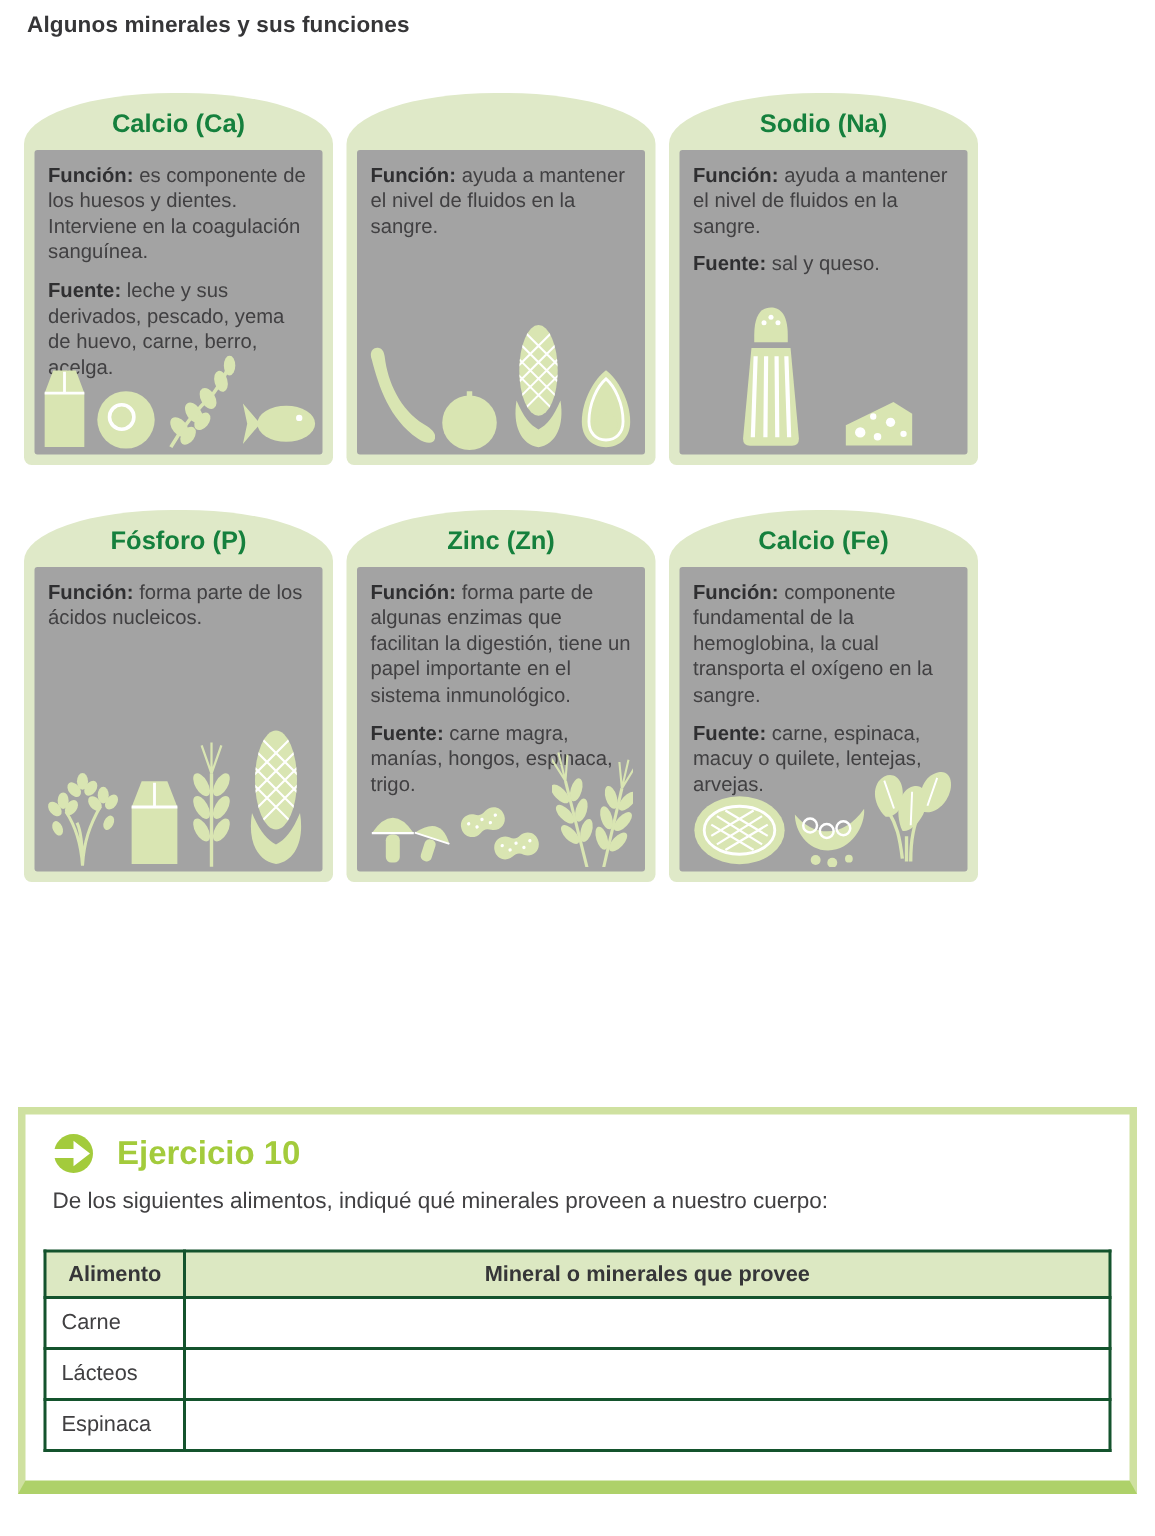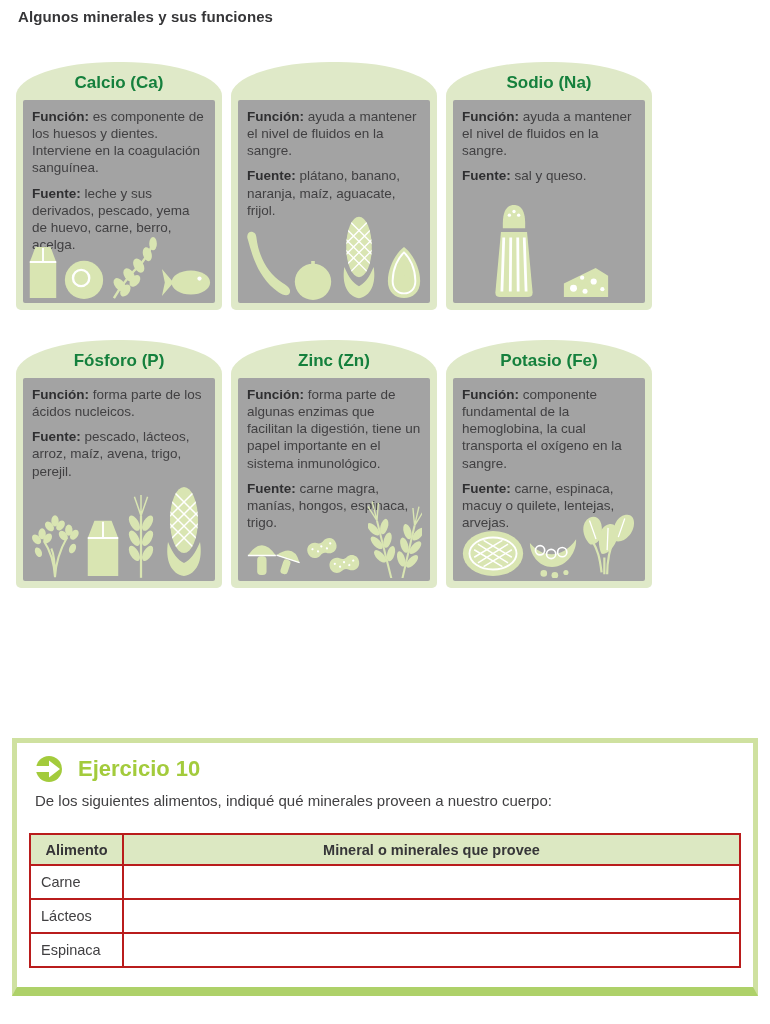--- a/index.html
+++ b/index.html
@@ -44,21 +44,21 @@
     border:5px solid #cfe1a0;border-bottom:9px solid #aed169;
   }
   .exercise-header{display:flex;align-items:center;gap:15px;margin:12px 0 0 18px;}
   .exercise-icon{width:28px;height:28px;display:block;}
   .exercise-title{font-size:22px;font-weight:bold;color:#a3cb3c;}
   .exercise-instruction{margin:9px 0 0 18px;font-size:15px;color:#414042;}
   table.fill-table{
     border-collapse:collapse;margin:24px 12px 0 12px;width:calc(100% - 24px);
     table-layout:fixed;
   }
-  table.fill-table th, table.fill-table td{border:2px solid #b91c1c;}
+  table.fill-table th, table.fill-table td{border:2px solid #14532d;}
   table.fill-table th{
     background:#dce8c2;height:29px;font-size:14.5px;font-weight:bold;color:#363638;
     text-align:center;padding:0 6px;
   }
   table.fill-table td{height:32px;background:#fff;font-size:14.5px;color:#414042;padding:0 10px;}
   .col-alimento{width:93px;}
 </style>
 </head>
 <body>
 
@@ -95,21 +95,20 @@
           <path d="M14 20 L2 6 L5 20 L2 34 Z"></path>
           <circle cx="41" cy="16" r="2.2" fill="#fff"></circle>
         </svg>
       </div>
     </div>
   </article>
 
   <article class="card">
     <div class="card-body">
       <p class="card-p"><b>Función:</b> <span>ayuda a mantener el nivel de fluidos en la sangre.</span></p>
-      <p class="card-p"><b>Fuente:</b> <span>plátano, banano, naranja, maíz, aguacate, frijol.</span></p>
       <div class="card-icons">
         <svg class="ic" width="46" height="71" viewBox="0 0 48 74">
           <path d="M9 3 C5 2 2 6 4 11 C9 30 16 52 36 66 C42 70 47 70 48 66 C49 62 45 59 40 56 C24 46 15 27 13 9 C12.5 5 11 3.5 9 3 Z"></path>
         </svg>
         <svg class="ic" width="42" height="40" viewBox="0 0 46 44">
           <circle cx="23" cy="24" r="20"></circle>
           <path d="M21 1 h4 v5 h-4 Z"></path>
         </svg>
         <svg class="ic" width="46" height="86" viewBox="0 0 50 94">
           <defs>
@@ -155,21 +154,20 @@
           <circle cx="22" cy="13" r="2.2" fill="#fff"></circle>
         </svg>
       </div>
     </div>
   </article>
 
   <article class="card">
     <div class="card-title">Fósforo (P)</div>
     <div class="card-body">
       <p class="card-p"><b>Función:</b> <span>forma parte de los ácidos nucleicos.</span></p>
-      <p class="card-p"><b>Fuente:</b> <span>pescado, lácteos, arroz, maíz, avena, trigo, perejil.</span></p>
       <div class="card-icons">
         <svg class="ic" width="52" height="70" viewBox="0 0 56 76">
           <path d="M28 75 C27 60 24 48 16 36 M28 75 C29 58 33 46 41 32 M28 75 C28 60 27 50 24 44" fill="none" stroke="#d9e5b2" stroke-width="2.2"></path>
           <g>
               <ellipse cx="14" cy="28" rx="4" ry="6"></ellipse>
               <ellipse cx="8" cy="34" rx="4" ry="6" transform="rotate(-40 8 34)"></ellipse>
               <ellipse cx="20" cy="33" rx="4" ry="6" transform="rotate(35 20 33)"></ellipse>
             </g>
           <g>
               <ellipse cx="28" cy="14" rx="4" ry="6"></ellipse>
@@ -272,21 +270,21 @@
             <ellipse cx="44" cy="53" rx="4" ry="8.5" transform="rotate(30 44 53)"></ellipse>
             <ellipse cx="32" cy="68" rx="4" ry="8.5" transform="rotate(-30 32 68)"></ellipse>
             <ellipse cx="44" cy="68" rx="4" ry="8.5" transform="rotate(30 44 68)"></ellipse>
           </g>
         </svg>
       </div>
     </div>
   </article>
 
   <article class="card">
-    <div class="card-title">Potasio (Fe)</div>
+    <div class="card-title">Calcio (Fe)</div>
     <div class="card-body">
       <p class="card-p"><b>Función:</b> <span>componente fundamental de la hemoglobina, la cual transporta el oxígeno en la sangre.</span></p>
       <p class="card-p"><b>Fuente:</b> <span>carne, espinaca, macuy o quilete, lentejas, arvejas.</span></p>
       <div class="card-icons">
         <svg class="ic" width="64" height="49" viewBox="0 0 68 52">
           <ellipse cx="34" cy="26" rx="32" ry="24"></ellipse>
           <ellipse cx="34" cy="26" rx="25" ry="17" fill="none" stroke="#fff" stroke-width="2"></ellipse>
           <path d="M18 16 L50 36 M24 12 L54 30 M14 22 L44 40 M50 16 L18 36 M44 12 L14 30 M54 22 L24 40" stroke="#fff" stroke-width="1.6" fill="none"></path>
         </svg>
         <svg class="ic" width="52" height="48" viewBox="0 0 56 52">

